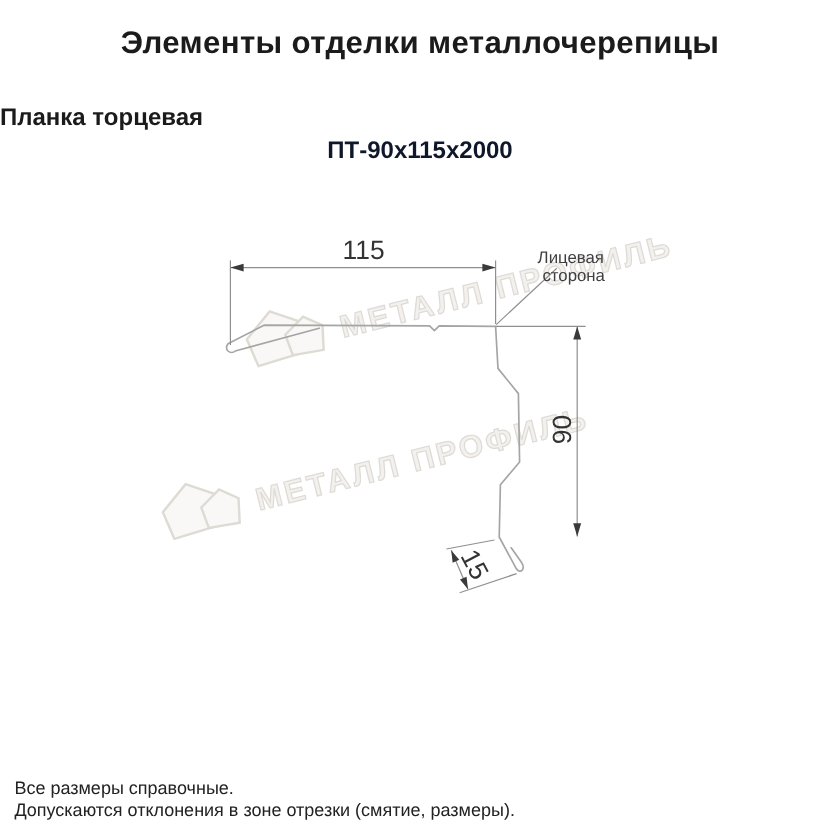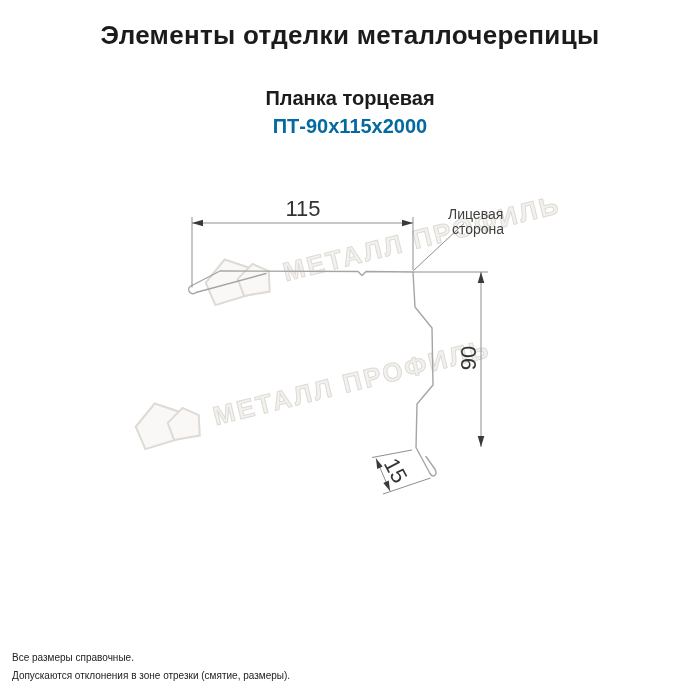--- a/index.html
+++ b/index.html
@@ -17,32 +17,32 @@
     top: 20px; left: 0; width: 700px;
     text-align: center;
     font-size: 26px;
     font-weight: bold;
     color: #1b1b1b;
     letter-spacing: 0.3px;
   }
   .product-name {
     position: absolute;
     top: 87px; left: 0; width: 700px;
-    text-align: center;
+    text-align: left;
     font-size: 20px;
     font-weight: bold;
     color: #1b1b1b;
   }
   .product-code {
     position: absolute;
     top: 115px; left: 0; width: 700px;
     text-align: center;
     font-size: 20px;
     font-weight: bold;
-    color: #0369a1;
+    color: #0f172a;
   }
   .diagram-svg {
     position: absolute;
     top: 0; left: 0;
   }
   .dimtext {
     font-size: 22px;
     fill: #333333;
   }
   .labeltext {
@@ -71,21 +71,21 @@
   }
   .arrow { fill: #3a3a3a; stroke: none; }
   .wmshape {
     fill: #f9f8f6;
     stroke: #dedad4;
     stroke-width: 2;
   }
   .footer {
     position: absolute;
     left: 12px; top: 649px;
-    font-size: 10px;
+    font-size: 15px;
     line-height: 18px;
     color: #222222;
   }
 </style>
 </head>
 <body>
 
 <div class="page">
 
   <div class="page-title">Элементы отделки металлочерепицы</div>

